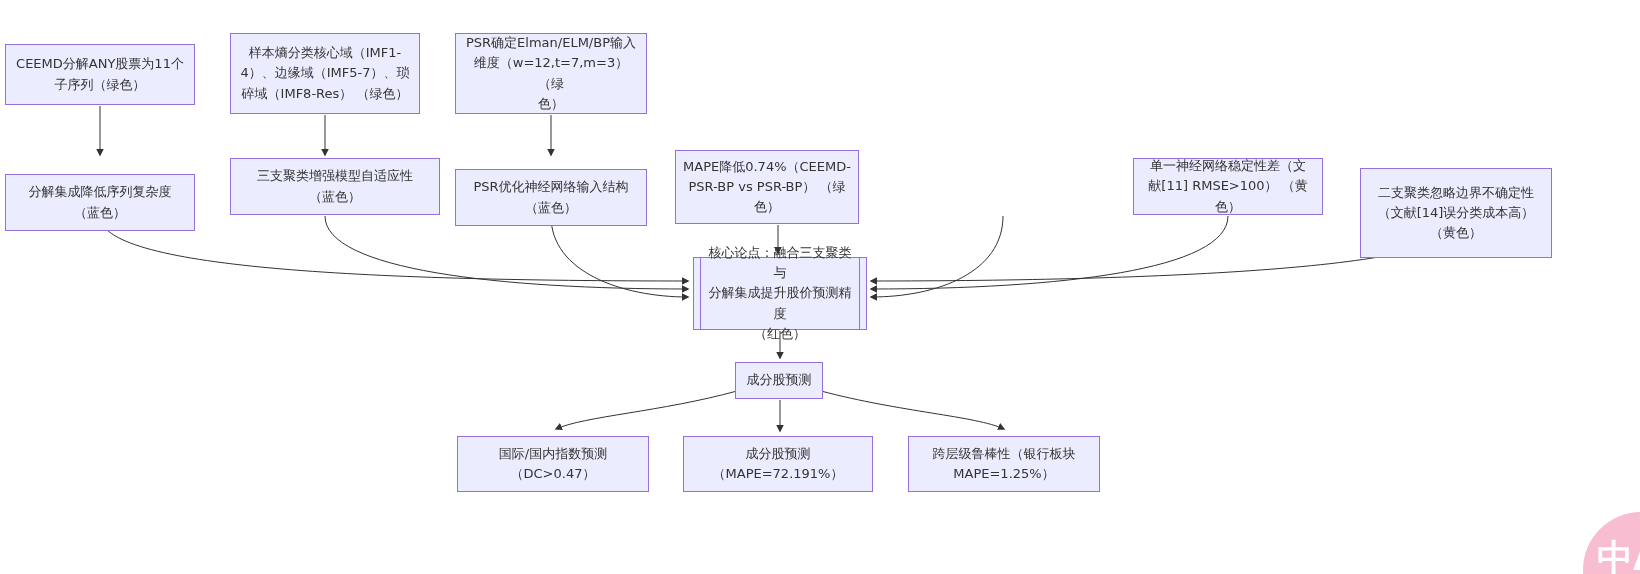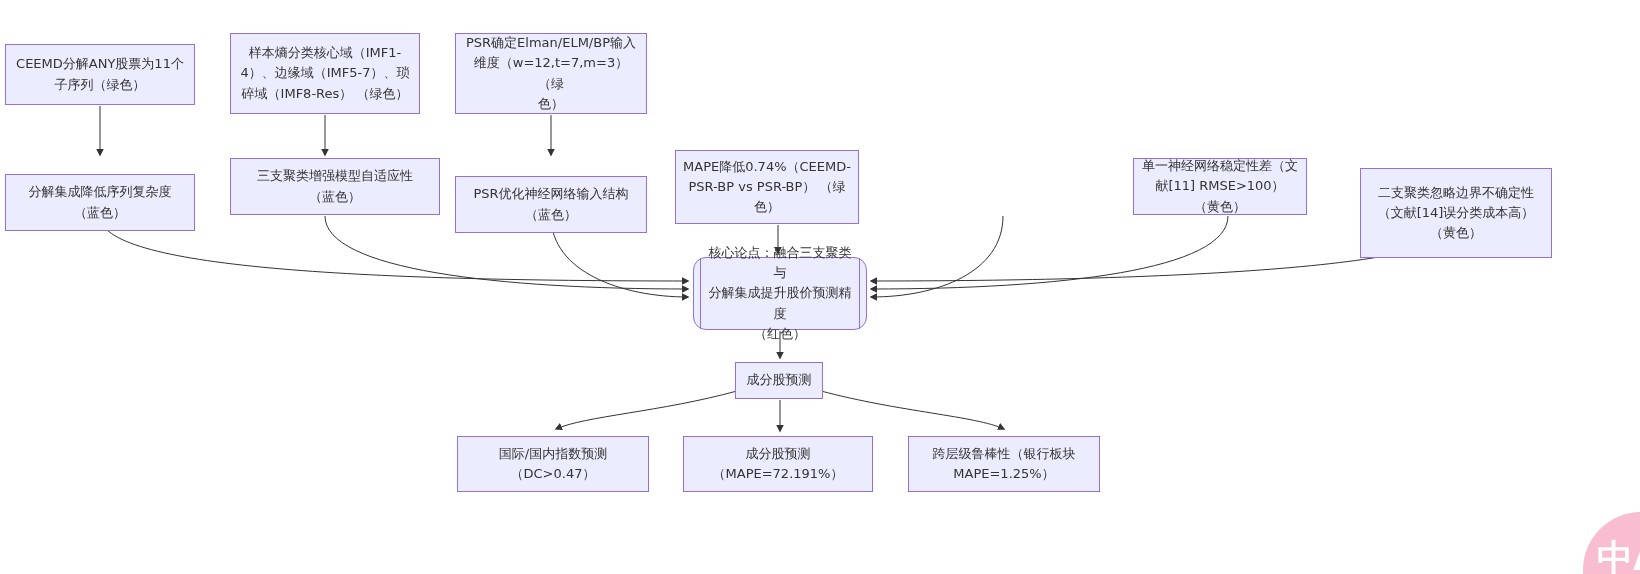--- a/index.html
+++ b/index.html
@@ -17,21 +17,21 @@
     color:#333333;
     font-size:13px;
     line-height:1.55;
     display:flex;align-items:center;justify-content:center;
     text-align:center;
     box-sizing:border-box;
     padding:4px 7px;
     white-space:pre-line;
   }
   .node .lbl{display:block;width:100%;}
-  .subroutine{padding:4px 10px;border-radius:13px;}
+  .subroutine{padding:4px 10px;}
   .sub-line{
     position:absolute;top:0;bottom:0;width:0;
     border-left:1px solid #9370DB;
   }
   .sub-line.left{left:6px;}
   .sub-line.right{right:6px;}
   .translate-badge{
     position:absolute;left:1583px;top:512px;width:116px;height:116px;
     border-radius:50%;
     background:#f8bdd1;
@@ -93,30 +93,30 @@
   </div>
 
   <div class="node" style="left:5px;top:174px;width:190px;height:57px">
     <span class="lbl">分解集成降低序列复杂度
 （蓝色）</span>
   </div>
   <div class="node" style="left:230px;top:158px;width:210px;height:57px">
     <span class="lbl">三支聚类增强模型自适应性
 （蓝色）</span>
   </div>
-  <div class="node" style="left:455px;top:176px;width:192px;height:57px">
+  <div class="node" style="left:455px;top:169px;width:192px;height:57px">
     <span class="lbl">PSR优化神经网络输入结构
 （蓝色）</span>
   </div>
   <div class="node" style="left:675px;top:150px;width:184px;height:74px">
     <span class="lbl">MAPE降低0.74%（CEEMD-
 PSR-BP vs PSR-BP） （绿
 色）</span>
   </div>
-  <div class="node" style="left:1133px;top:158px;width:174px;height:57px">
+  <div class="node" style="left:1133px;top:158px;width:190px;height:57px">
     <span class="lbl">单一神经网络稳定性差（文
 献[11] RMSE&gt;100） （黄色）</span>
   </div>
   <div class="node" style="left:1360px;top:168px;width:192px;height:90px">
     <span class="lbl">二支聚类忽略边界不确定性
 （文献[14]误分类成本高）
 （黄色）</span>
   </div>
 
   <div class="node subroutine" style="left:693px;top:257px;width:174px;height:73px">

